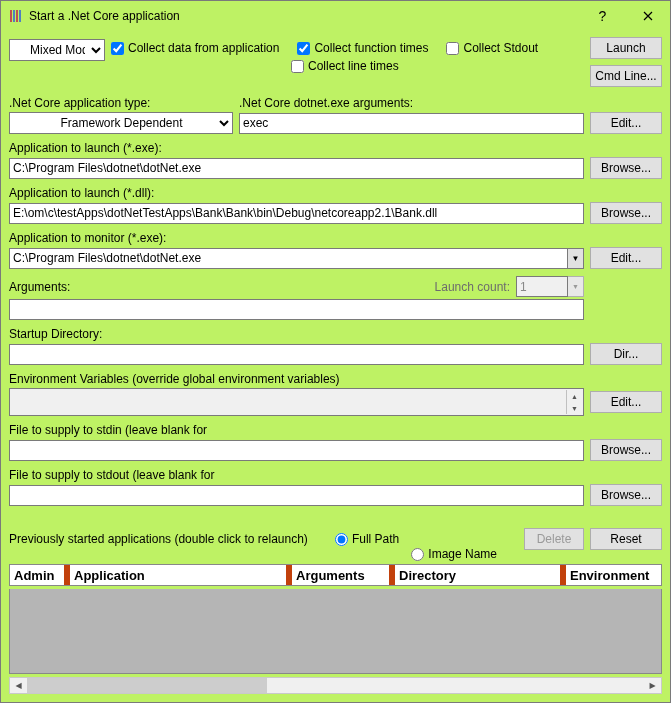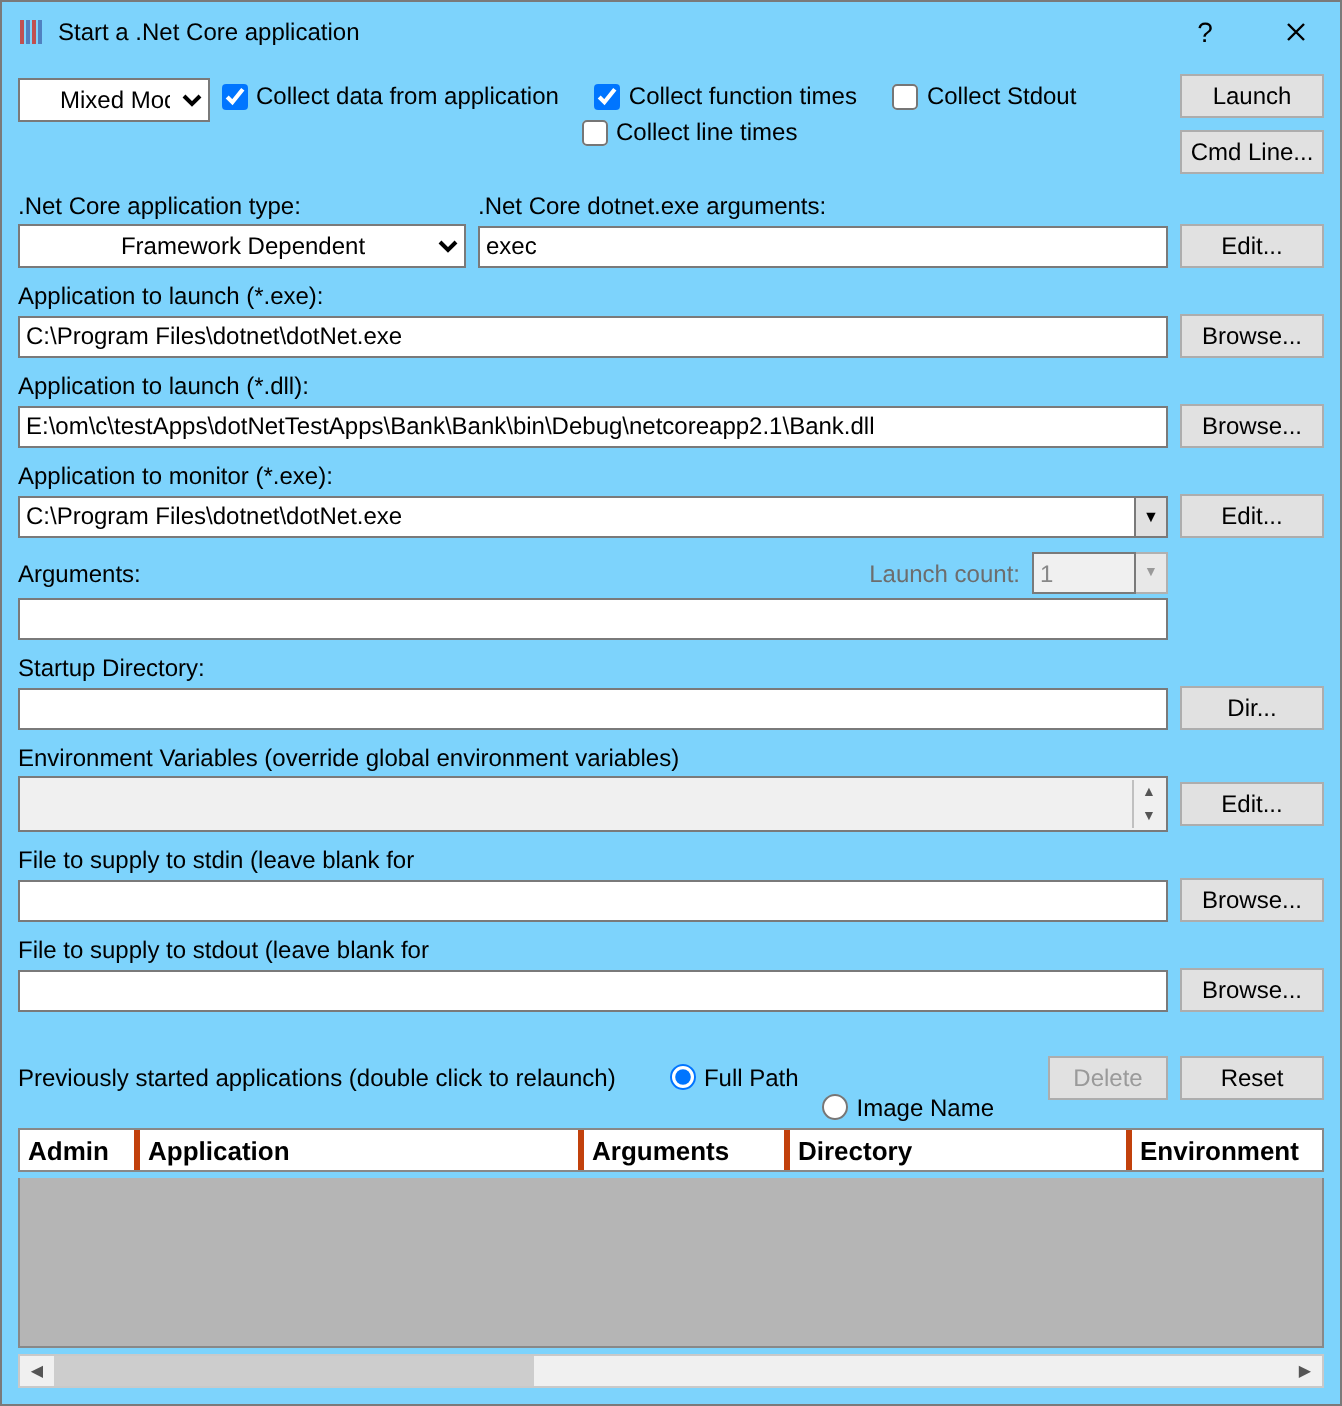--- a/index.html
+++ b/index.html
@@ -6,21 +6,21 @@
   html, body { margin:0; padding:0; }
   body {
     font-family: "Segoe UI", Tahoma, Arial, sans-serif;
     font-size: 12px;
     color: #000;
     background: #fff;
     width: 671px;
     height: 703px;
     overflow: hidden;
   }
-  .window { width:671px; height:703px; border:1px solid #7a7a7a; background:#7dd3fc; display:flex; flex-direction:column; }
+  .window { width:671px; height:703px; border:1px solid #7a7a7a; background:#bef264; display:flex; flex-direction:column; }
   .titlebar { height:30px; display:flex; align-items:center; padding:0 0 0 6px; }
   .titlebar .icon { width:16px; height:16px; margin-right:6px; display:flex; align-items:center; justify-content:center; }
   .titlebar .title { flex:1; font-size:12px; }
   .tbtn { width:45px; height:29px; display:flex; align-items:center; justify-content:center; font-size:14px; }
   .content { flex:1; padding:6px 8px 8px 8px; display:flex; flex-direction:column; gap:3px; }
   .row { display:flex; align-items:center; gap:6px; }
   .sideBtn { width:72px; height:22px; font-family:inherit; font-size:12px; background:#e1e1e1; border:1px solid #adadad; padding:0; }
   select, input[type=text], .textinput {
     font-family: inherit; font-size:12px; height:21px; padding:1px 3px;
     border:1px solid #7a7a7a; background:#fff;
@@ -31,28 +31,28 @@
   .chk input { margin:0; width:13px; height:13px; }
   .flexGrow { flex:1; }
   .rightCol { width:72px; display:flex; flex-direction:column; gap:6px; align-items:flex-start; }
   .fieldGroup { display:flex; flex-direction:column; gap:2px; margin-top:4px; }
   .envBox {
     flex:1; height:28px; background:#f0f0f0; border:1px solid #7a7a7a; position:relative;
   }
   .envBox .spin { position:absolute; right:1px; top:1px; bottom:1px; width:16px; display:flex; flex-direction:column; }
   .envBox .spin span { flex:1; display:flex; align-items:center; justify-content:center; font-size:7px; color:#555; border-left:1px solid #c0c0c0; }
   .tableHead { display:flex; background:#fff; border:1px solid #888; height:22px; }
-  .tableHead .th { padding:2px 4px; font-weight:bold; font-size:13px; border-right:3px solid #c2410c; display:flex; align-items:center; }
+  .tableHead .th { padding:2px 4px; font-weight:bold; font-size:13px; border-right:6px solid #c2410c; display:flex; align-items:center; }
   .tableBody { flex:1; background:#b5b5b5; border:1px solid #888; border-top:none; min-height:60px; }
   .scrollH { height:17px; background:#f0f0f0; border:1px solid #c9c9c9; display:flex; align-items:center; }
   .scrollH .arrow { width:17px; height:100%; display:flex; align-items:center; justify-content:center; font-size:8px; color:#555; }
   .scrollH .track { flex:1; height:100%; position:relative; }
   .scrollH .thumb { position:absolute; left:0; top:0; bottom:0; width:240px; background:#cdcdcd; }
   .muted { color:#6d6d6d; }
-  .radio { display:flex; align-items:flex-start; gap:4px; }
+  .radio { display:flex; align-items:flex-end; gap:4px; }
   .radio input { margin:0; }
   button:disabled { color:#9a9a9a; }
   .combo { display:flex; }
   .combo input { flex:1; border-right:none; }
   .combo .caret { width:17px; border:1px solid #7a7a7a; background:#e1e1e1; display:flex; align-items:center; justify-content:center; font-size:8px; }
   input.spinNum { width:52px; background:#f0f0f0; color:#888; }
   .spinWrap { display:flex; }
   .spinWrap .caret { width:16px; border:1px solid #b0b0b0; border-left:none; background:#e8e8e8; display:flex; align-items:center; justify-content:center; font-size:7px; color:#999; }
 </style>
 </head>

